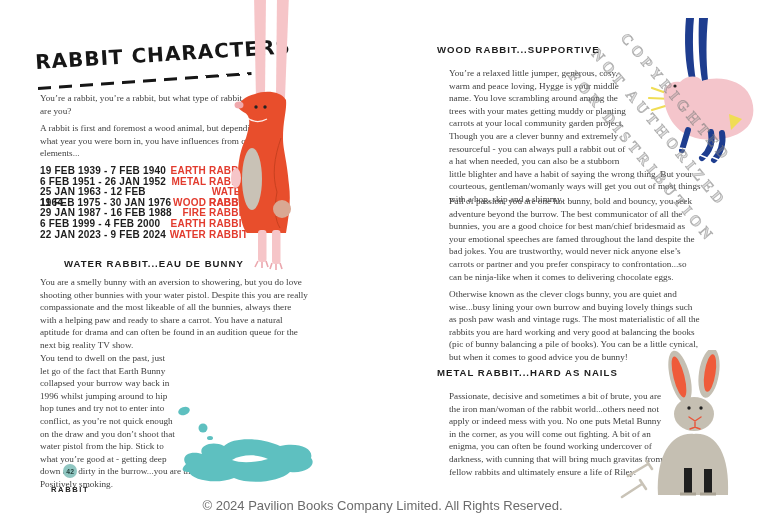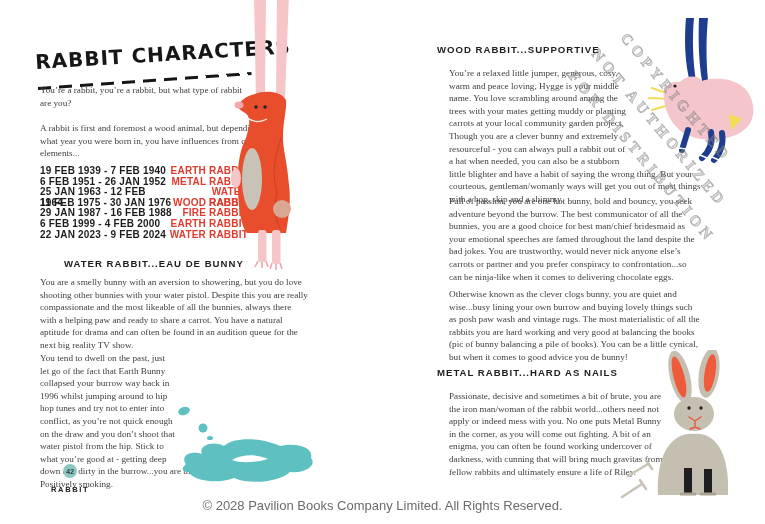--- a/index.html
+++ b/index.html
@@ -7,21 +7,21 @@
           font-family:"Liberation Serif", serif;color:#414141;}
   .abs{position:absolute;}
   
   .title{left:36px;top:50px;width:220px;font-family:"DejaVu Sans", sans-serif;
          font-weight:800;font-size:20px;letter-spacing:1px;color:#161616;
          transform:rotate(-3.5deg);transform-origin:left bottom;white-space:nowrap;}
   .title-dashes{left:38px;top:87px;width:214px;height:3.4px;
          background:repeating-linear-gradient(90deg,#161616 0 13px,transparent 13px 21px);
          transform:rotate(-4deg);transform-origin:left center;}
   .body-text{font-size:9.2px;line-height:12.6px;color:#414141;}
-  .intro1{left:40px;top:84px;width:210px;}
+  .intro1{left:40px;top:92px;width:210px;}
   .intro2{left:40px;top:122px;width:230px;}
   .years{left:40px;top:166px;width:208px;font-family:"Liberation Sans", sans-serif;
          font-weight:bold;font-size:10px;}
   .year-row{display:flex;justify-content:space-between;height:10.6px;line-height:10.6px;}
   .year-dates{color:#1d1d1d;letter-spacing:.2px;}
   .year-type{color:#e23b2e;letter-spacing:.2px;text-align:right;}
   .sec-heading{font-family:"Liberation Sans", sans-serif;font-weight:bold;font-size:9.6px;
          letter-spacing:1px;color:#1d1d1d;white-space:nowrap;}
   .water-h{left:40px;top:258px;margin-left:24px;}
   .water-p1{left:40px;top:276px;width:268px;}
@@ -184,15 +184,15 @@
 
   <svg class="abs" style="left:612px;top:460px;z-index:2;" width="48" height="42" viewBox="0 0 48 42">
     <path d="M36,4 L16,16 M34,0 L40,9" stroke="#c9c3b7" stroke-width="2.6" stroke-linecap="round" fill="none"></path>
     <path d="M30,24 L10,37 M28,20 L34,29" stroke="#c9c3b7" stroke-width="2.6" stroke-linecap="round" fill="none"></path>
   </svg>
 
   <div class="wm wm1">COPYRIGHTED</div>
   <div class="wm wm2">NOT AUTHORIZED</div>
   <div class="wm wm3">FOR DISTRIBUTION</div>
 
-  <div class="abs footer">© 2028 Pavilion Books Company Limited. All Rights Reserved.</div>
+  <div class="abs footer">© 2024 Pavilion Books Company Limited. All Rights Reserved.</div>
 
 </div>
 
 </body></html>

